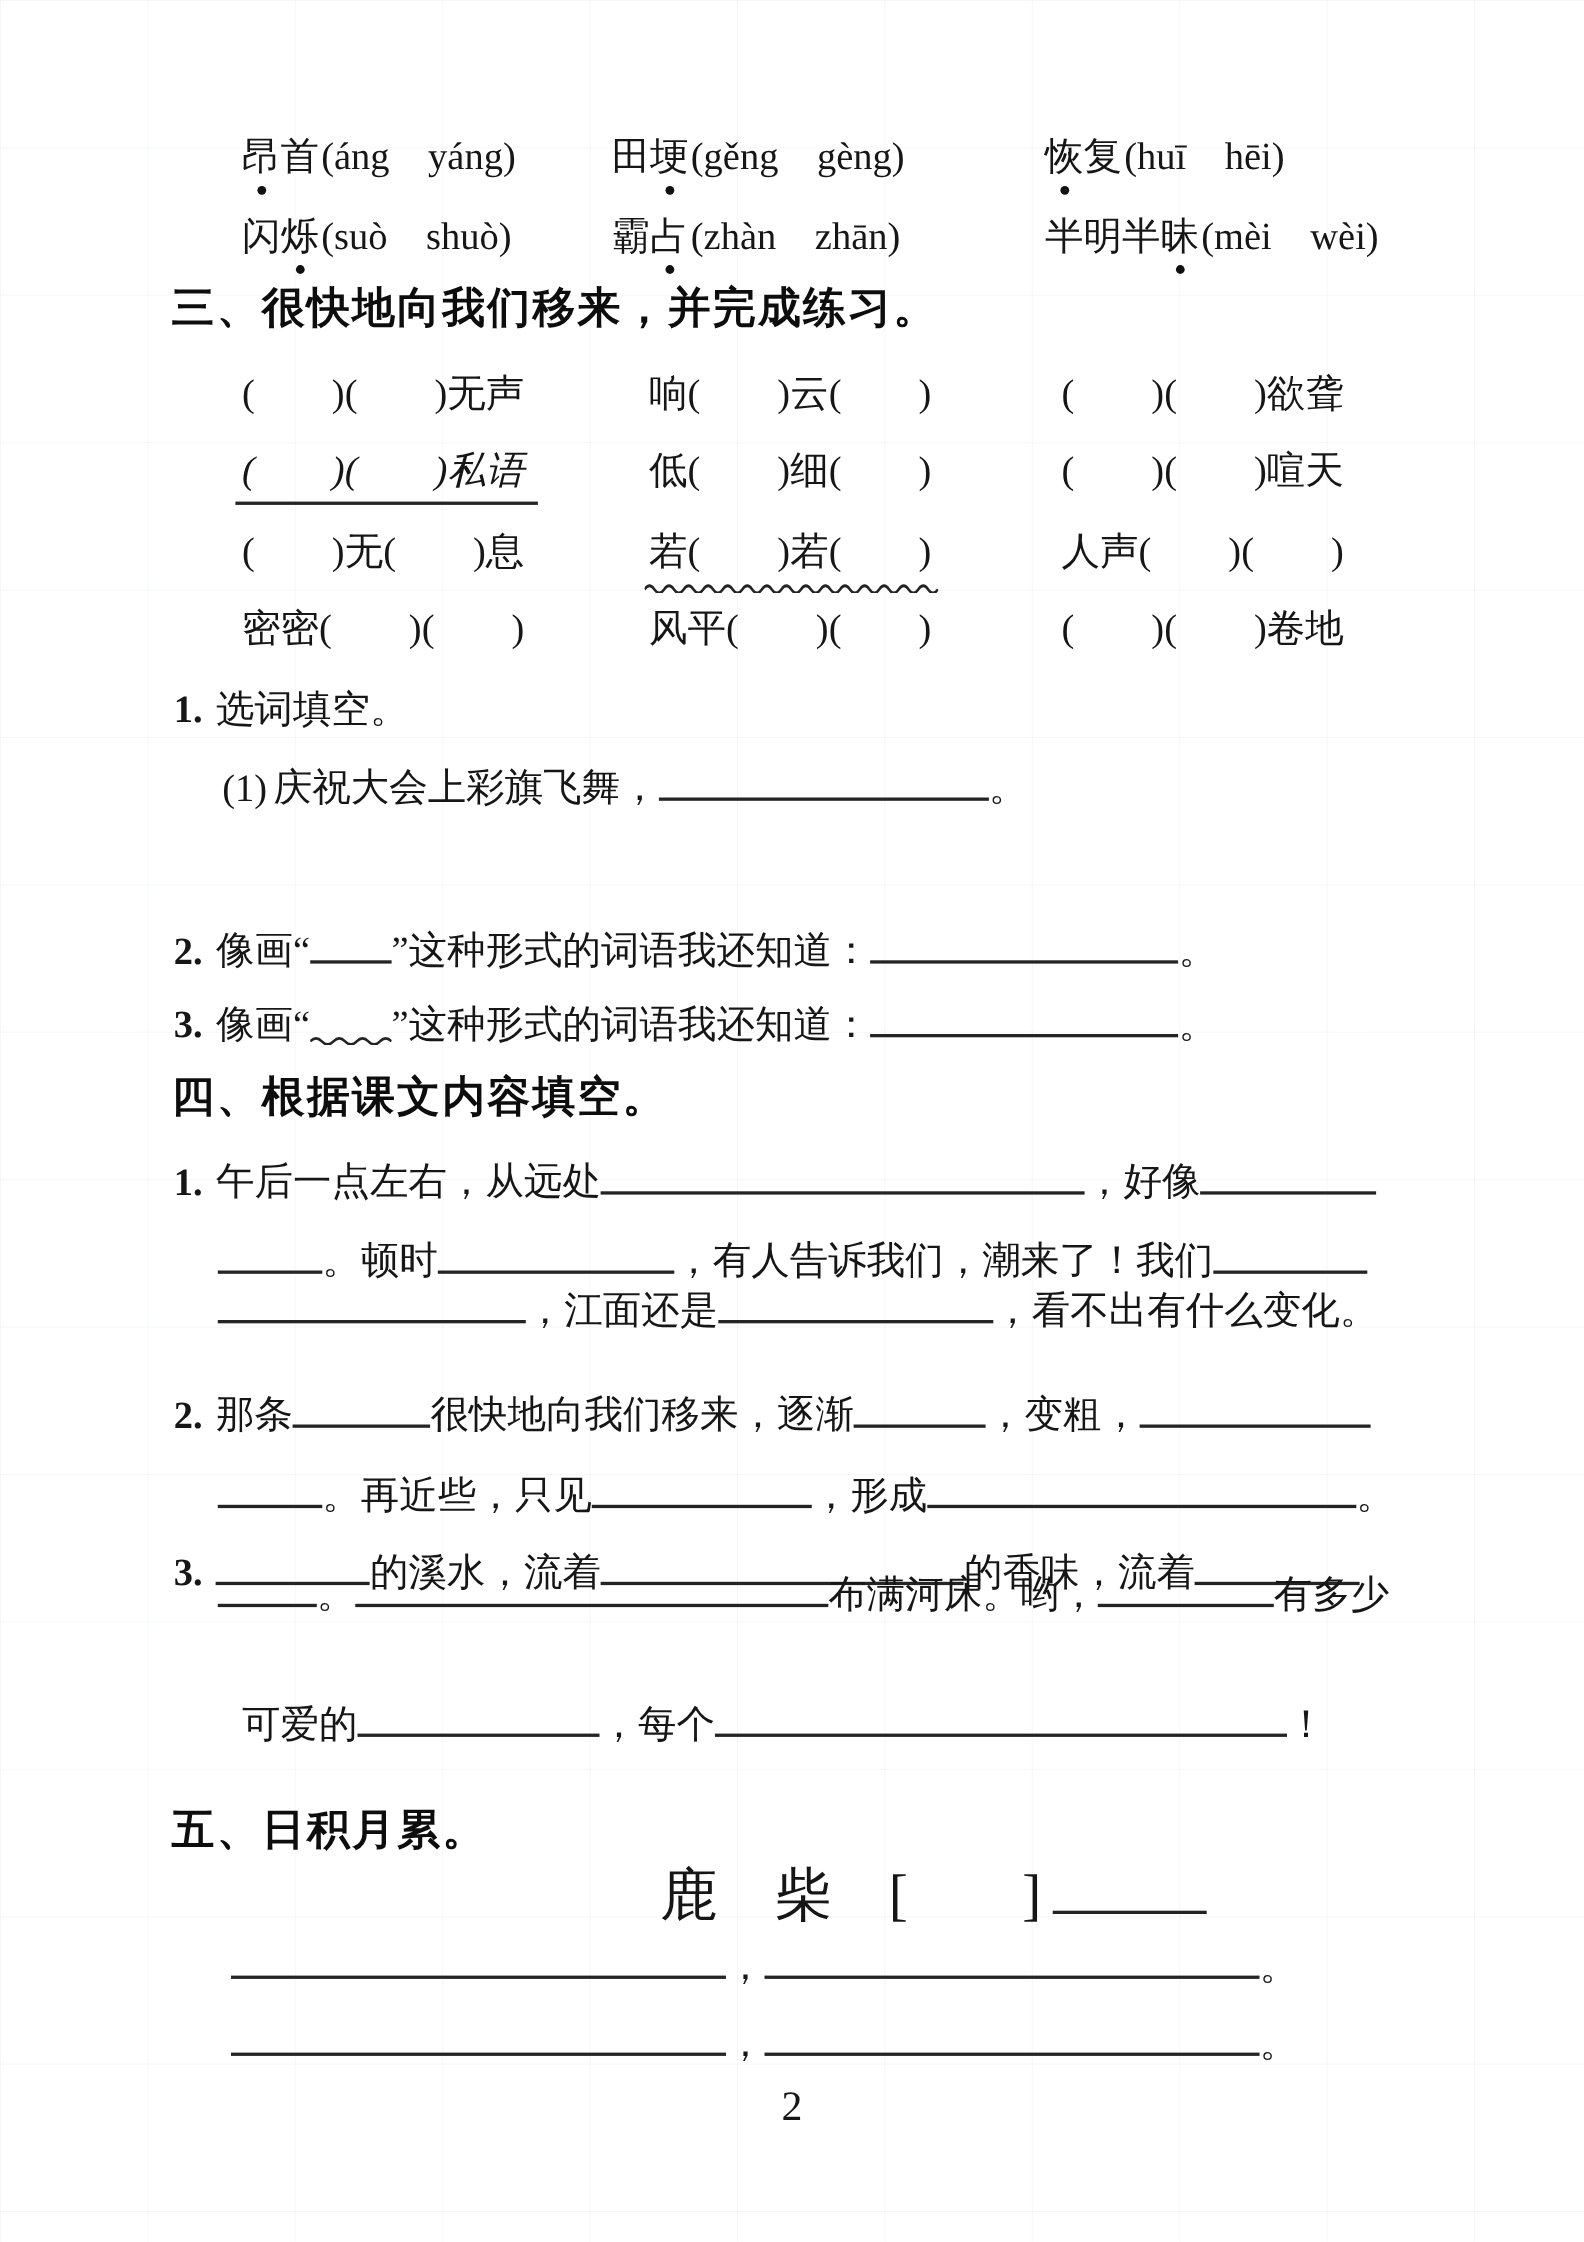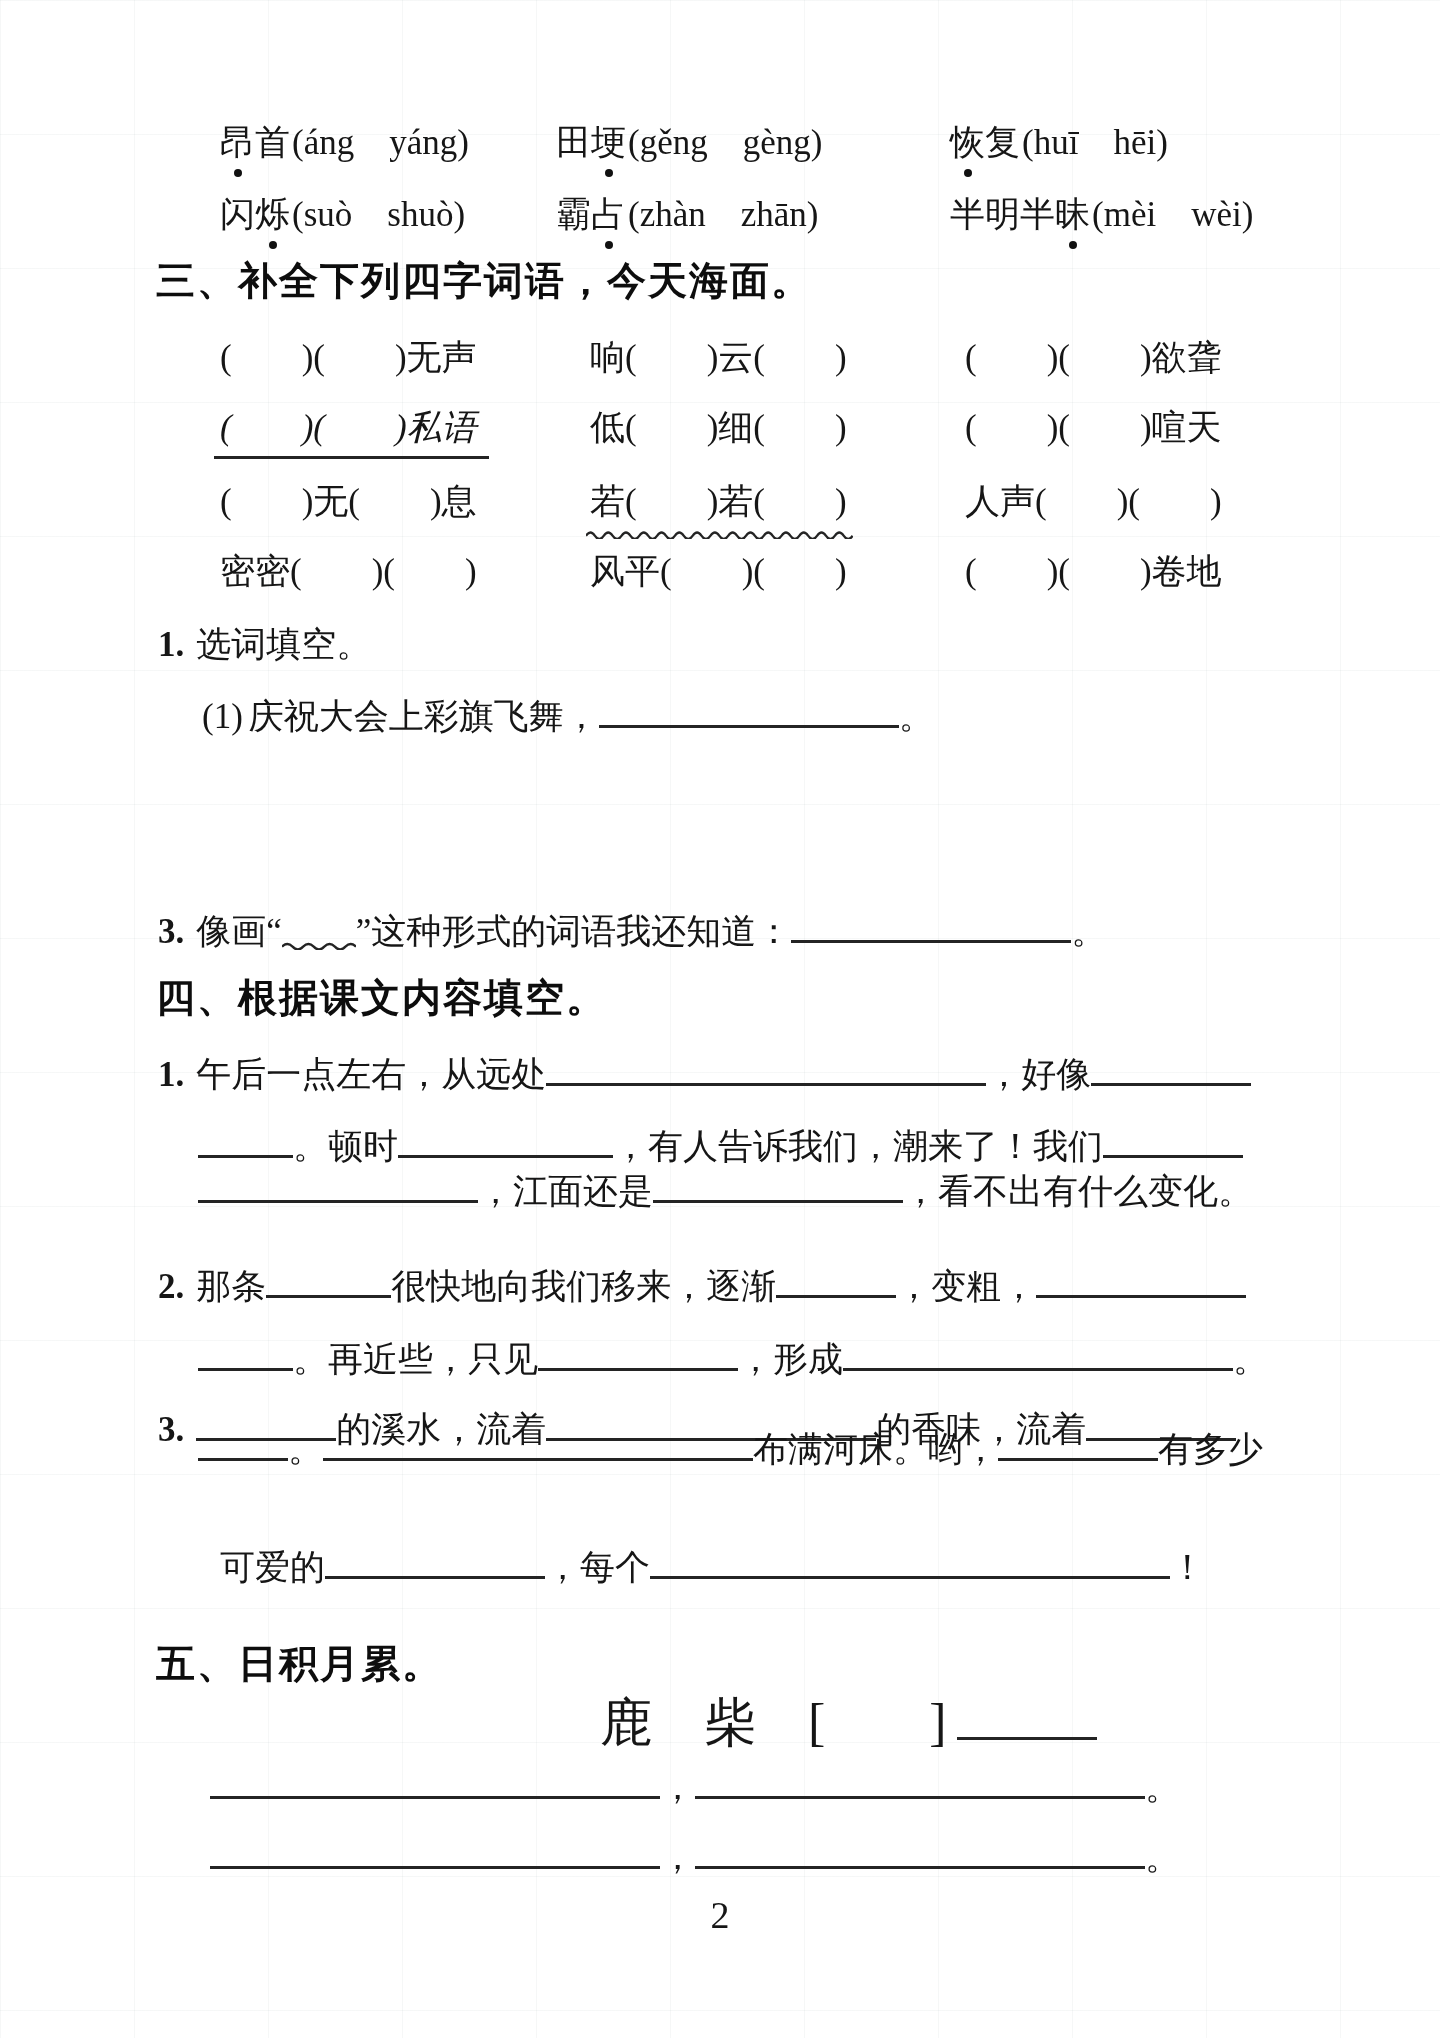--- a/index.html
+++ b/index.html
@@ -35,37 +35,38 @@
 </style>
 </head>
 <body>
 
 <div class="sheet">
 
   <div class="line" style="top:120px;left:220px"><span class="pcell p1"><span class="t"></span><span class="zdot">昂</span><span class="t">首</span><span class="py">(áng　yáng)</span></span><span class="pcell p2"><span class="t">田</span><span class="zdot">埂</span><span class="t"></span><span class="py">(gěng　gèng)</span></span><span class="pcell"><span class="t"></span><span class="zdot">恢</span><span class="t">复</span><span class="py">(huī　hēi)</span></span></div>
 
   <div class="line" style="top:192px;left:220px"><span class="pcell p1"><span class="t">闪</span><span class="zdot">烁</span><span class="t"></span><span class="py">(suò　shuò)</span></span><span class="pcell p2"><span class="t">霸</span><span class="zdot">占</span><span class="t"></span><span class="py">(zhàn　zhān)</span></span><span class="pcell"><span class="t">半明半</span><span class="zdot">昧</span><span class="t"></span><span class="py">(mèi　wèi)</span></span></div>
 
-  <div class="line hline" style="top:258px;left:156px"><span class="t">三、补全下列四字词语，今天海面。</span></div>
+  <div class="line hline" style="top:258px;left:156px"><span class="t">三、很快地向我们移来，并完成练习。</span></div>
 
   <div class="line" style="top:335px;left:220px"><span class="pcell c1"><span class="t">(　　)(　　)无声</span></span><span class="pcell c2"><span class="t">响(　　)云(　　)</span></span><span class="pcell"><span class="t">(　　)(　　)欲聋</span></span></div>
 
   <div class="line" style="top:405px;left:220px"><span class="pcell c1"><span class="t u">(　　)(　　)私语</span></span><span class="pcell c2"><span class="t">低(　　)细(　　)</span></span><span class="pcell"><span class="t">(　　)(　　)喧天</span></span></div>
 
   <div class="line" style="top:479px;left:220px"><span class="pcell c1"><span class="t">(　　)无(　　)息</span></span><span class="pcell c2"><span class="wavy"><span class="t">若(　　)若(　　)</span><svg viewBox="0 0 300 12" preserveAspectRatio="none">
             <path d="M0 9 Q5 3 10 9 T20 9 T30 9 T40 9 T50 9 T60 9 T70 9 T80 9 T90 9 T100 9 T110 9 T120 9 T130 9 T140 9 T150 9 T160 9 T170 9 T180 9 T190 9 T200 9 T210 9 T220 9 T230 9 T240 9 T250 9 T260 9 T270 9 T280 9 T290 9 T300 9" fill="none" stroke="#242424" stroke-width="2.4"></path>
           </svg></span></span><span class="pcell"><span class="t">人声(　　)(　　)</span></span></div>
 
   <div class="line" style="top:549px;left:220px"><span class="pcell c1"><span class="t">密密(　　)(　　)</span></span><span class="pcell c2"><span class="t">风平(　　)(　　)</span></span><span class="pcell"><span class="t">(　　)(　　)卷地</span></span></div>
 
   <div class="line" style="top:622px;left:158px"><span class="num">1.</span><span class="t">选词填空。</span></div>
 
   <div class="line" style="top:689px;left:202px"><span class="subnum">(1)</span><span class="t">庆祝大会上彩旗飞舞，</span><span class="bl" style="width:300px"></span><span class="t">。</span></div>
 
 
+  <div class="line" style="top:837px;left:158px"><span class="num">2.</span><span class="t">像画“</span><span class="bl" style="width:74px"></span><span class="t">”这种形式的词语我还知道：</span><span class="bl" style="width:280px"></span><span class="t">。</span></div>
 
   <div class="line" style="top:904px;left:158px"><span class="num">3.</span><span class="t">像画“</span><span class="wbl"><svg viewBox="0 0 70 10" preserveAspectRatio="none">
           <path d="M0 7 Q5 2 10 7 T20 7 T30 7 T40 7 T50 7 T60 7 T70 7" fill="none" stroke="#242424" stroke-width="2.2"></path>
         </svg></span><span class="t">”这种形式的词语我还知道：</span><span class="bl" style="width:280px"></span><span class="t">。</span></div>
 
   <div class="line hline" style="top:975px;left:156px"><span class="t">四、根据课文内容填空。</span></div>
 
   <div class="line" style="top:1047px;left:158px"><span class="num">1.</span><span class="t">午后一点左右，从远处</span><span class="bl" style="width:440px"></span><span class="t">，好像</span><span class="bl" style="width:160px"></span></div>
 
   <div class="line" style="top:1119px;left:198px"><span class="bl" style="width:95px"></span><span class="t">。顿时</span><span class="bl" style="width:215px"></span><span class="t">，有人告诉我们，潮来了！我们</span><span class="bl" style="width:140px"></span></div>

